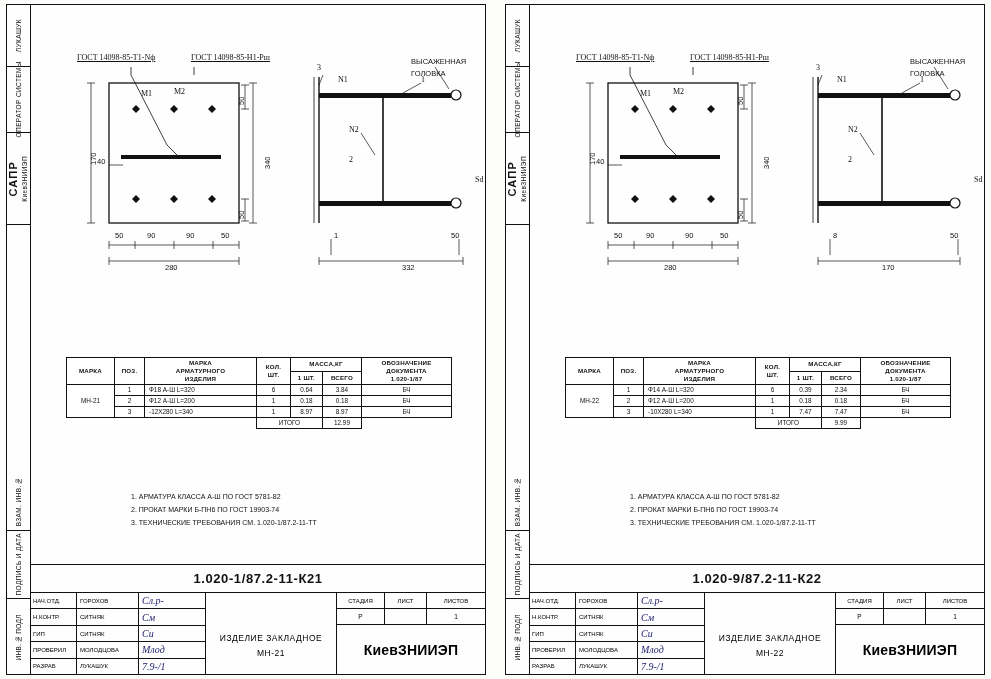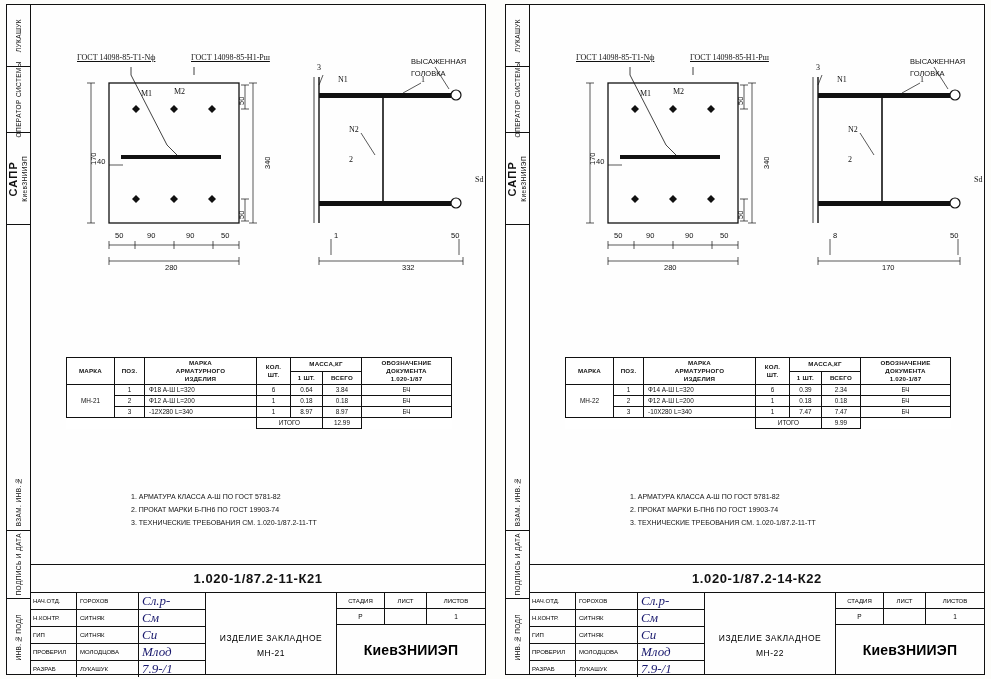--- a/index.html
+++ b/index.html
@@ -143,21 +143,21 @@
   .tb-left .r {
     flex: 1;
     display: flex;
     border-bottom: 0.9px solid #111;
     font-size: 6px;
   }
   .tb-left .r:last-child { border-bottom: none; }
   .tb-left .c1 { width: 46px; border-right: 0.9px solid #111; display: flex; align-items: center; padding-left: 2px; }
   .tb-left .c2 { width: 62px; border-right: 0.9px solid #111; display: flex; align-items: center; padding-left: 3px; }
   .tb-left .c3 { flex: 1; display: flex; align-items: center; padding-left: 3px;
-                 font-family: "Liberation Serif", serif; font-style: italic; color: #1a1a6e; font-size: 13px; }
+                 font-family: "Liberation Serif", serif; font-style: italic; color: #1a1a6e; font-size: 10px; }
   .tb-mid {
     flex: 1;
     border-right: 1.3px solid #111;
     display: flex; flex-direction: column; align-items: center; justify-content: center;
     font-size: 8.5px; line-height: 15px;
   }
   .tb-mid .t1 { letter-spacing: .5px; margin-top: 24px; }
   .tb-mid .t2 { letter-spacing: .5px; }
   .tb-right {
     width: 148px;
@@ -626,21 +626,21 @@
 
       <div class="notes" style="left:100px; top:485px;">
         <div>1. АРМАТУРА КЛАССА А-Ш ПО ГОСТ 5781-82</div>
         <div>2. ПРОКАТ МАРКИ Б-ПН6  ПО ГОСТ 19903-74</div>
         <div>3. ТЕХНИЧЕСКИЕ ТРЕБОВАНИЯ СМ. 1.020-1/87.2-11-ТТ</div>
       </div>
     </div>
 
     <div class="tblock">
       <div class="code-row">
-        <span class="code">1.020-1/87.2-14-К22</span>
+        <span class="code">1.020-9/87.2-11-К22</span>
       </div>
       <div class="tb-grid">
         <div class="tb-left">
           <div class="r">
             <div class="c1">НАЧ.ОТД.</div>
             <div class="c2">ГОРОХОВ</div>
             <div class="c3">Сл.р-</div>
           </div>
           <div class="r">
             <div class="c1">Н.КОНТР.</div>

